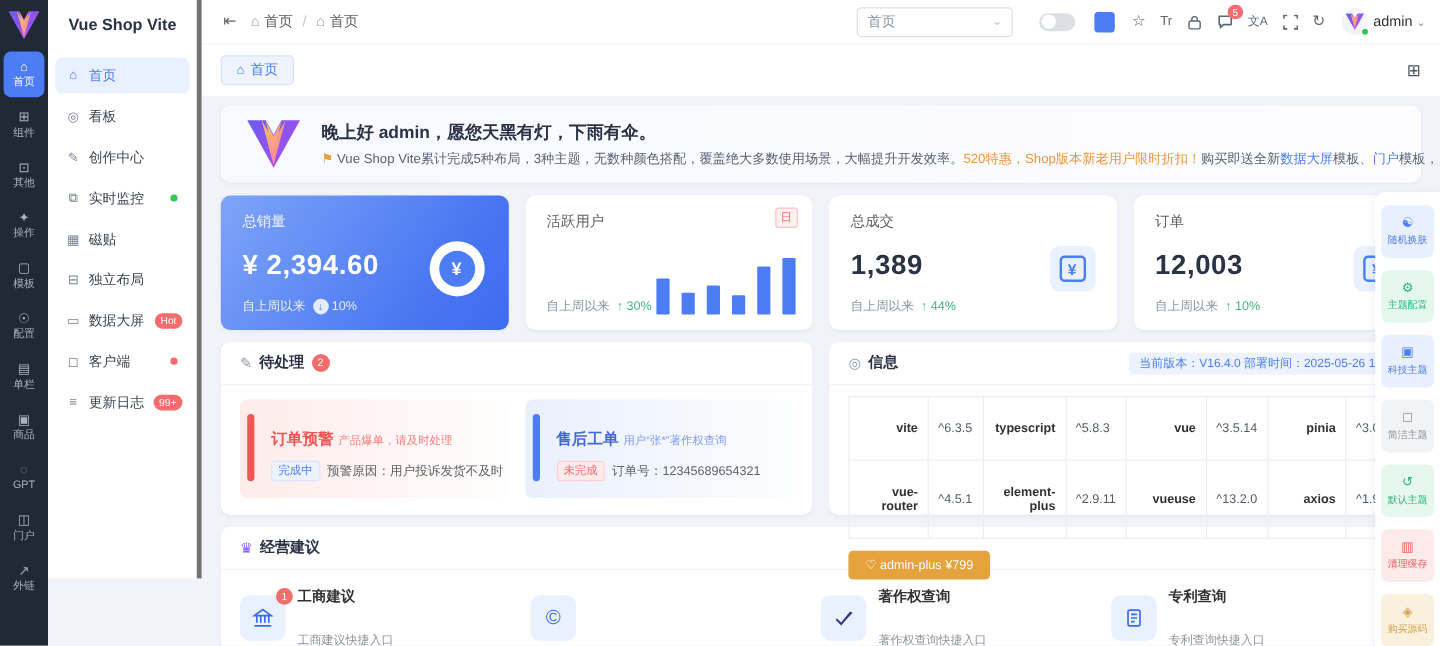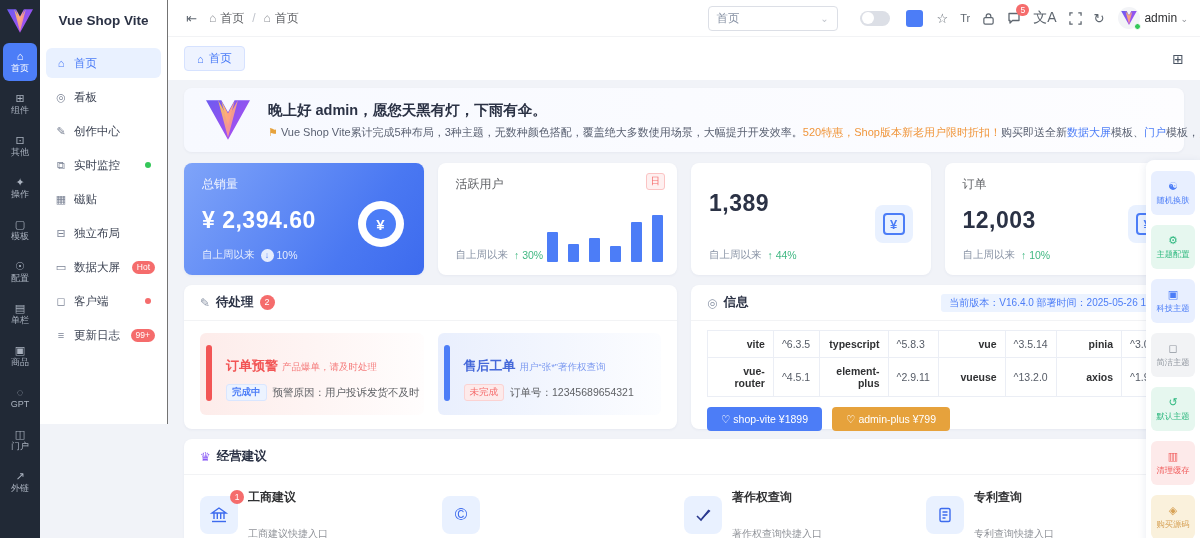--- a/index.html
+++ b/index.html
@@ -7,21 +7,21 @@
 
   
   .rail { position:absolute; left:0; top:0; width:40px; height:538px; background:#212936; display:flex; flex-direction:column; align-items:center; z-index:30; }
   .rail-logo { width:26px; height:24px; margin:9px 0 8px; }
   .rail-item { width:34px; min-height:38px; margin:2px 0; border-radius:6px; display:flex; flex-direction:column; align-items:center; justify-content:center; color:#aab2bf; cursor:pointer; padding:3px 0; }
   .rail-item .ric { font-size:11px; line-height:12px; }
   .rail-item .rlb { font-size:9px; line-height:11px; margin-top:1px; letter-spacing:0; }
   .rail-item.active { background:#4c7df7; color:#fff; }
 
   
-  .sidebar { position:absolute; left:40px; top:0; width:128px; height:424px; background:#fff; border-right:1px solid #737373; z-index:25; }
+  .sidebar { position:absolute; left:40px; top:0; width:128px; height:482px; background:#fff; border-right:4px solid #737373; z-index:25; }
   .sidebar-title { height:40px; display:flex; align-items:center; justify-content:center; font-size:13.5px; font-weight:bold; color:#2b3245; }
   .menu { padding:4px 6px; }
   .menu-item { height:30px; margin:4px 0; border-radius:6px; display:flex; align-items:center; padding:0 8px; color:#3c4353; cursor:pointer; position:relative; }
   .menu-item .mic { width:14px; font-size:11px; color:#7a8294; margin-right:6px; text-align:center; }
   .menu-item .mlb { font-size:11.5px; }
   .menu-item.active { background:#e9f1ff; color:#4c7df7; }
   .menu-item.active .mic { color:#4c7df7; }
   .mbadge { position:absolute; right:6px; background:#f56c6c; color:#fff; font-size:8.5px; line-height:13px; padding:0 5px; border-radius:8px; }
   .mdot { position:absolute; right:10px; width:6px; height:6px; border-radius:50%; }
   .mdot.green { background:#34c759; } .mdot.red { background:#f56c6c; }
@@ -91,26 +91,26 @@
   .todo-card.red { background:linear-gradient(90deg,#fdecea,#fffdfd); }
   .todo-card.blue { background:linear-gradient(90deg,#e9effd,#fcfdff); }
   .vbar { width:6px; height:56px; border-radius:3px; flex:none; margin:0 14px 0 6px; }
   .vbar.red { background:#f25555; } .vbar.blue { background:#4c7df7; }
   .todo-t { font-size:13px; font-weight:bold; }
   .todo-t.red { color:#f25555; } .todo-t.blue { color:#4568d9;margin-top:48px; }
   .todo-s { font-size:9.5px; margin-left:4px; font-weight:normal; }
   .todo-s.red { color:#f57d7d; } .todo-s.blue { color:#7e9bf0; }
   .todo-line2 { margin-top:9px; display:flex; align-items:center; font-size:10.5px; color:#606266; }
   .ttag { font-size:9.5px; padding:1px 5px; border-radius:3px; margin-right:6px; }
-  .ttag.blue { background:#ecf3ff; border:1px solid #d9e6ff; color:#4c7df7;font-weight:bold; }
+  .ttag.blue { background:#ecf3ff; border:1px solid #d9e6ff; color:#4c7df7; }
   .ttag.red { background:#fdeaea; border:1px solid #fbd2d2; color:#f56c6c; }
 
   .info-body { padding:9px 16px 0; }
   table.deps { width:100%; border-collapse:collapse; }
-  table.deps td { border:1px solid #ebeef5; font-size:10.5px; padding:7px 8px; color:#303133; }
+  table.deps td { border:1px solid #ebeef5; font-size:10.5px; padding:20px 8px; color:#303133; }
   table.deps td.k { font-weight:bold; text-align:right; width:15%; }
   table.deps td.v { width:10%; color:#555b66; }
   .price-row { display:flex; gap:10px; margin-top:10px; }
   .pbtn { border:none; border-radius:4px; color:#fff; font-size:10.5px; padding:6px 14px; cursor:pointer; font-family:inherit; }
   .pbtn.blue { background:#4c7df7; } .pbtn.orange { background:#e6a23c; }
 
   .advice { margin-top:10px; background:#fff; border-radius:8px; box-shadow:0 1px 3px rgba(30,60,120,.05); height:110px; }
   .advice-hd { height:36px; border-bottom:1px solid #f2f3f5; display:flex; align-items:center; padding:0 16px; font-size:12.5px; font-weight:bold; color:#2b3245; }
   .advice-hd .pic { color:#8b5cf6; margin-right:6px; font-size:12px; }
   .advice-body { display:grid; grid-template-columns:repeat(4,1fr); padding:14px 16px; }
@@ -273,21 +273,21 @@
         <rect x="2" y="6" width="10" height="7" rx="1.5" fill="none" stroke="#5f6770" stroke-width="1.3"></rect>
         <path d="M4.5 6 V4.5 a2.5 2.5 0 0 1 5 0 V6" fill="none" stroke="#5f6770" stroke-width="1.3"></path>
       </svg>
   </span>
   <span class="hicon msg-wrap">
     <svg width="14" height="14" viewBox="0 0 14 14">
         <path d="M2 2.5 h10 v7 h-6.5 L3 12 v-2.5 H2 Z" fill="none" stroke="#5f6770" stroke-width="1.3" stroke-linejoin="round"></path>
       </svg>
     <span class="msg-badge">5</span>
   </span>
-  <span class="hicon" style="font-size:14px">文A</span>
+  <span class="hicon" style="font-size:10px">文A</span>
   <span class="hicon">
     <svg width="13" height="13" viewBox="0 0 14 14" fill="none" stroke="#5f6770" stroke-width="1.4">
         <path d="M1 4V1h3M10 1h3v3M13 10v3h-3M4 13H1v-3"></path>
       </svg>
   </span>
   <span class="hicon">↻</span>
   <span class="avatar">
     <svg width="16" height="14">
         <use href="#vlogo"></use>
       </svg>
@@ -348,20 +348,21 @@
           <div class="mini-bar" style="height: 30px;"></div>
           <div class="mini-bar" style="height: 18px;"></div>
           <div class="mini-bar" style="height: 24px;"></div>
           <div class="mini-bar" style="height: 16px;"></div>
           <div class="mini-bar" style="height: 40px;"></div>
           <div class="mini-bar" style="height: 47px;"></div>
         </div>
     </div>
 
     <div class="scard">
+      <div class="st">总成交</div>
       <div class="sv">1,389</div>
       <div class="sb">
         <span>自上周以来</span>
         <span class="delta-up"><span>↑ </span><span>44%</span></span>
       </div>
       <div class="sq-icon">
           <span class="yen">¥</span>
         </div>
     </div>
 
@@ -434,21 +435,20 @@
             <td class="k">element-plus</td>
                 <td class="v">^2.9.11</td>
             <td class="k">vueuse</td>
                 <td class="v">^13.2.0</td>
             <td class="k">axios</td>
                 <td class="v">^1.9.0</td>
           </tr>
         </tbody>
           </table>
         <div class="price-row">
-          <button class="pbtn blue">♡ shop-vite ¥1899</button>
           <button class="pbtn orange">♡ admin-plus ¥799</button>
         </div>
       </div>
     </div>
   </section>
 
   <section class="advice">
     <div class="advice-hd">
       <span class="pic">♛</span>
       <span>经营建议</span>

